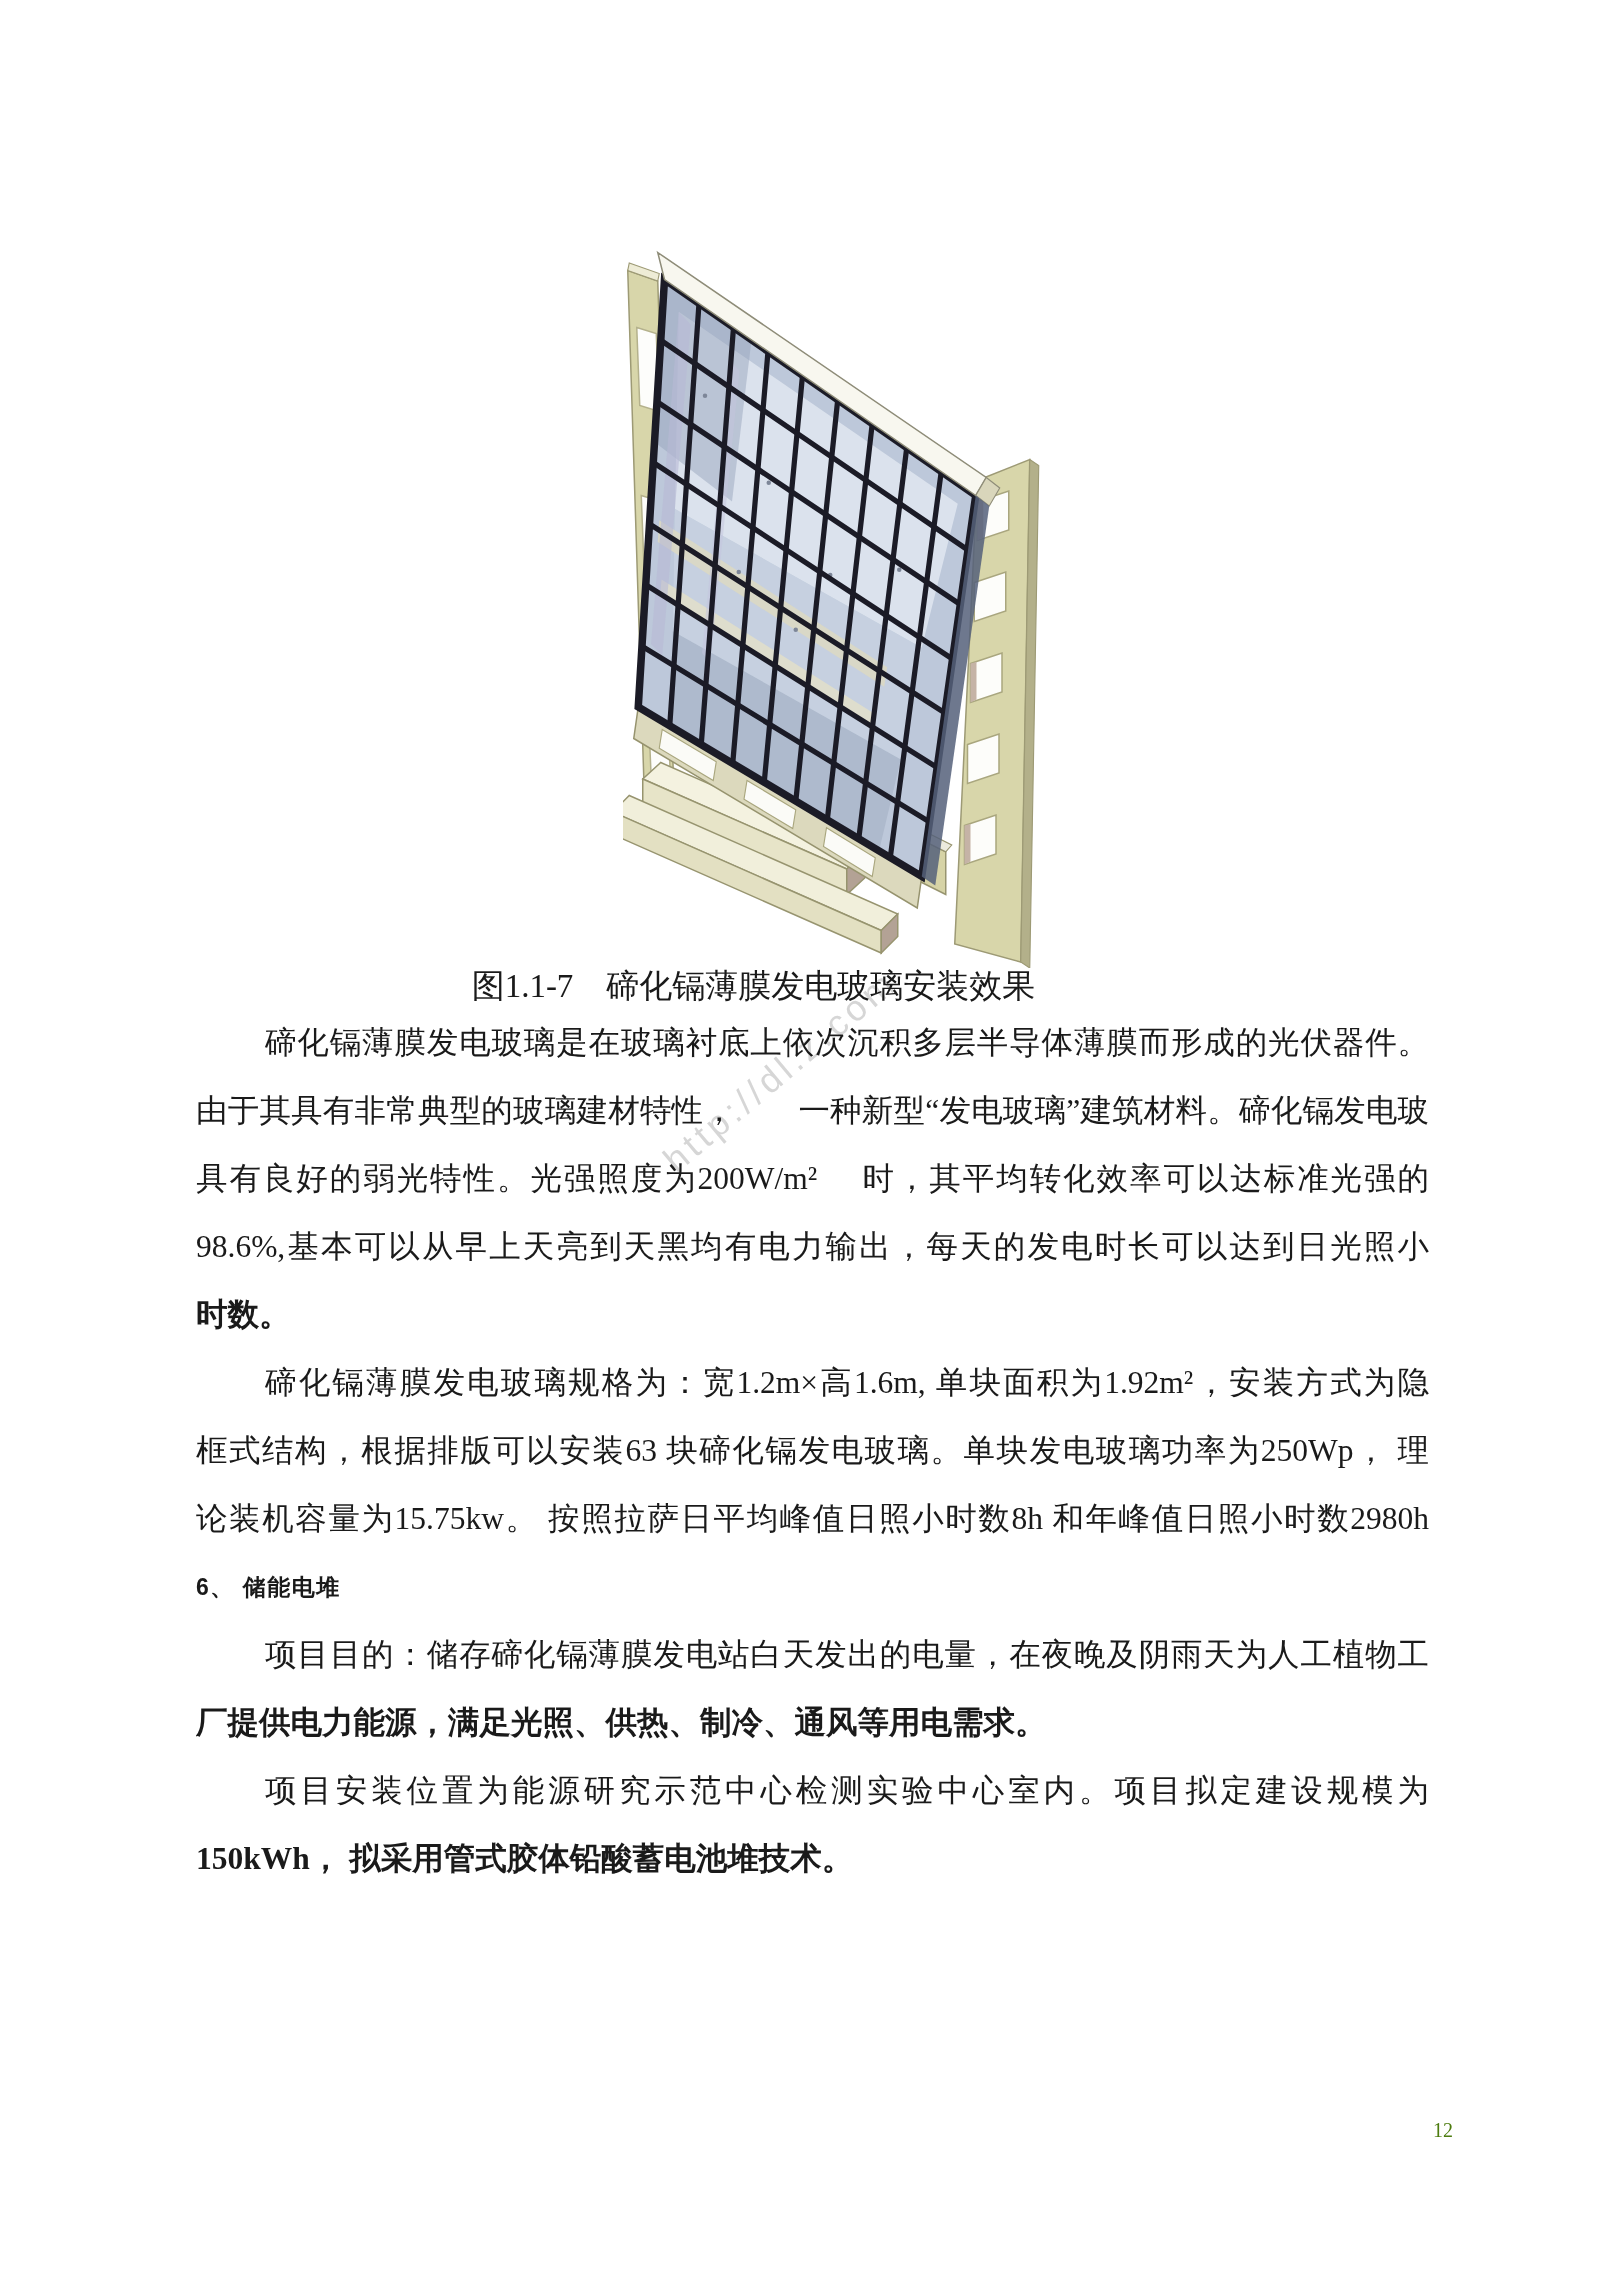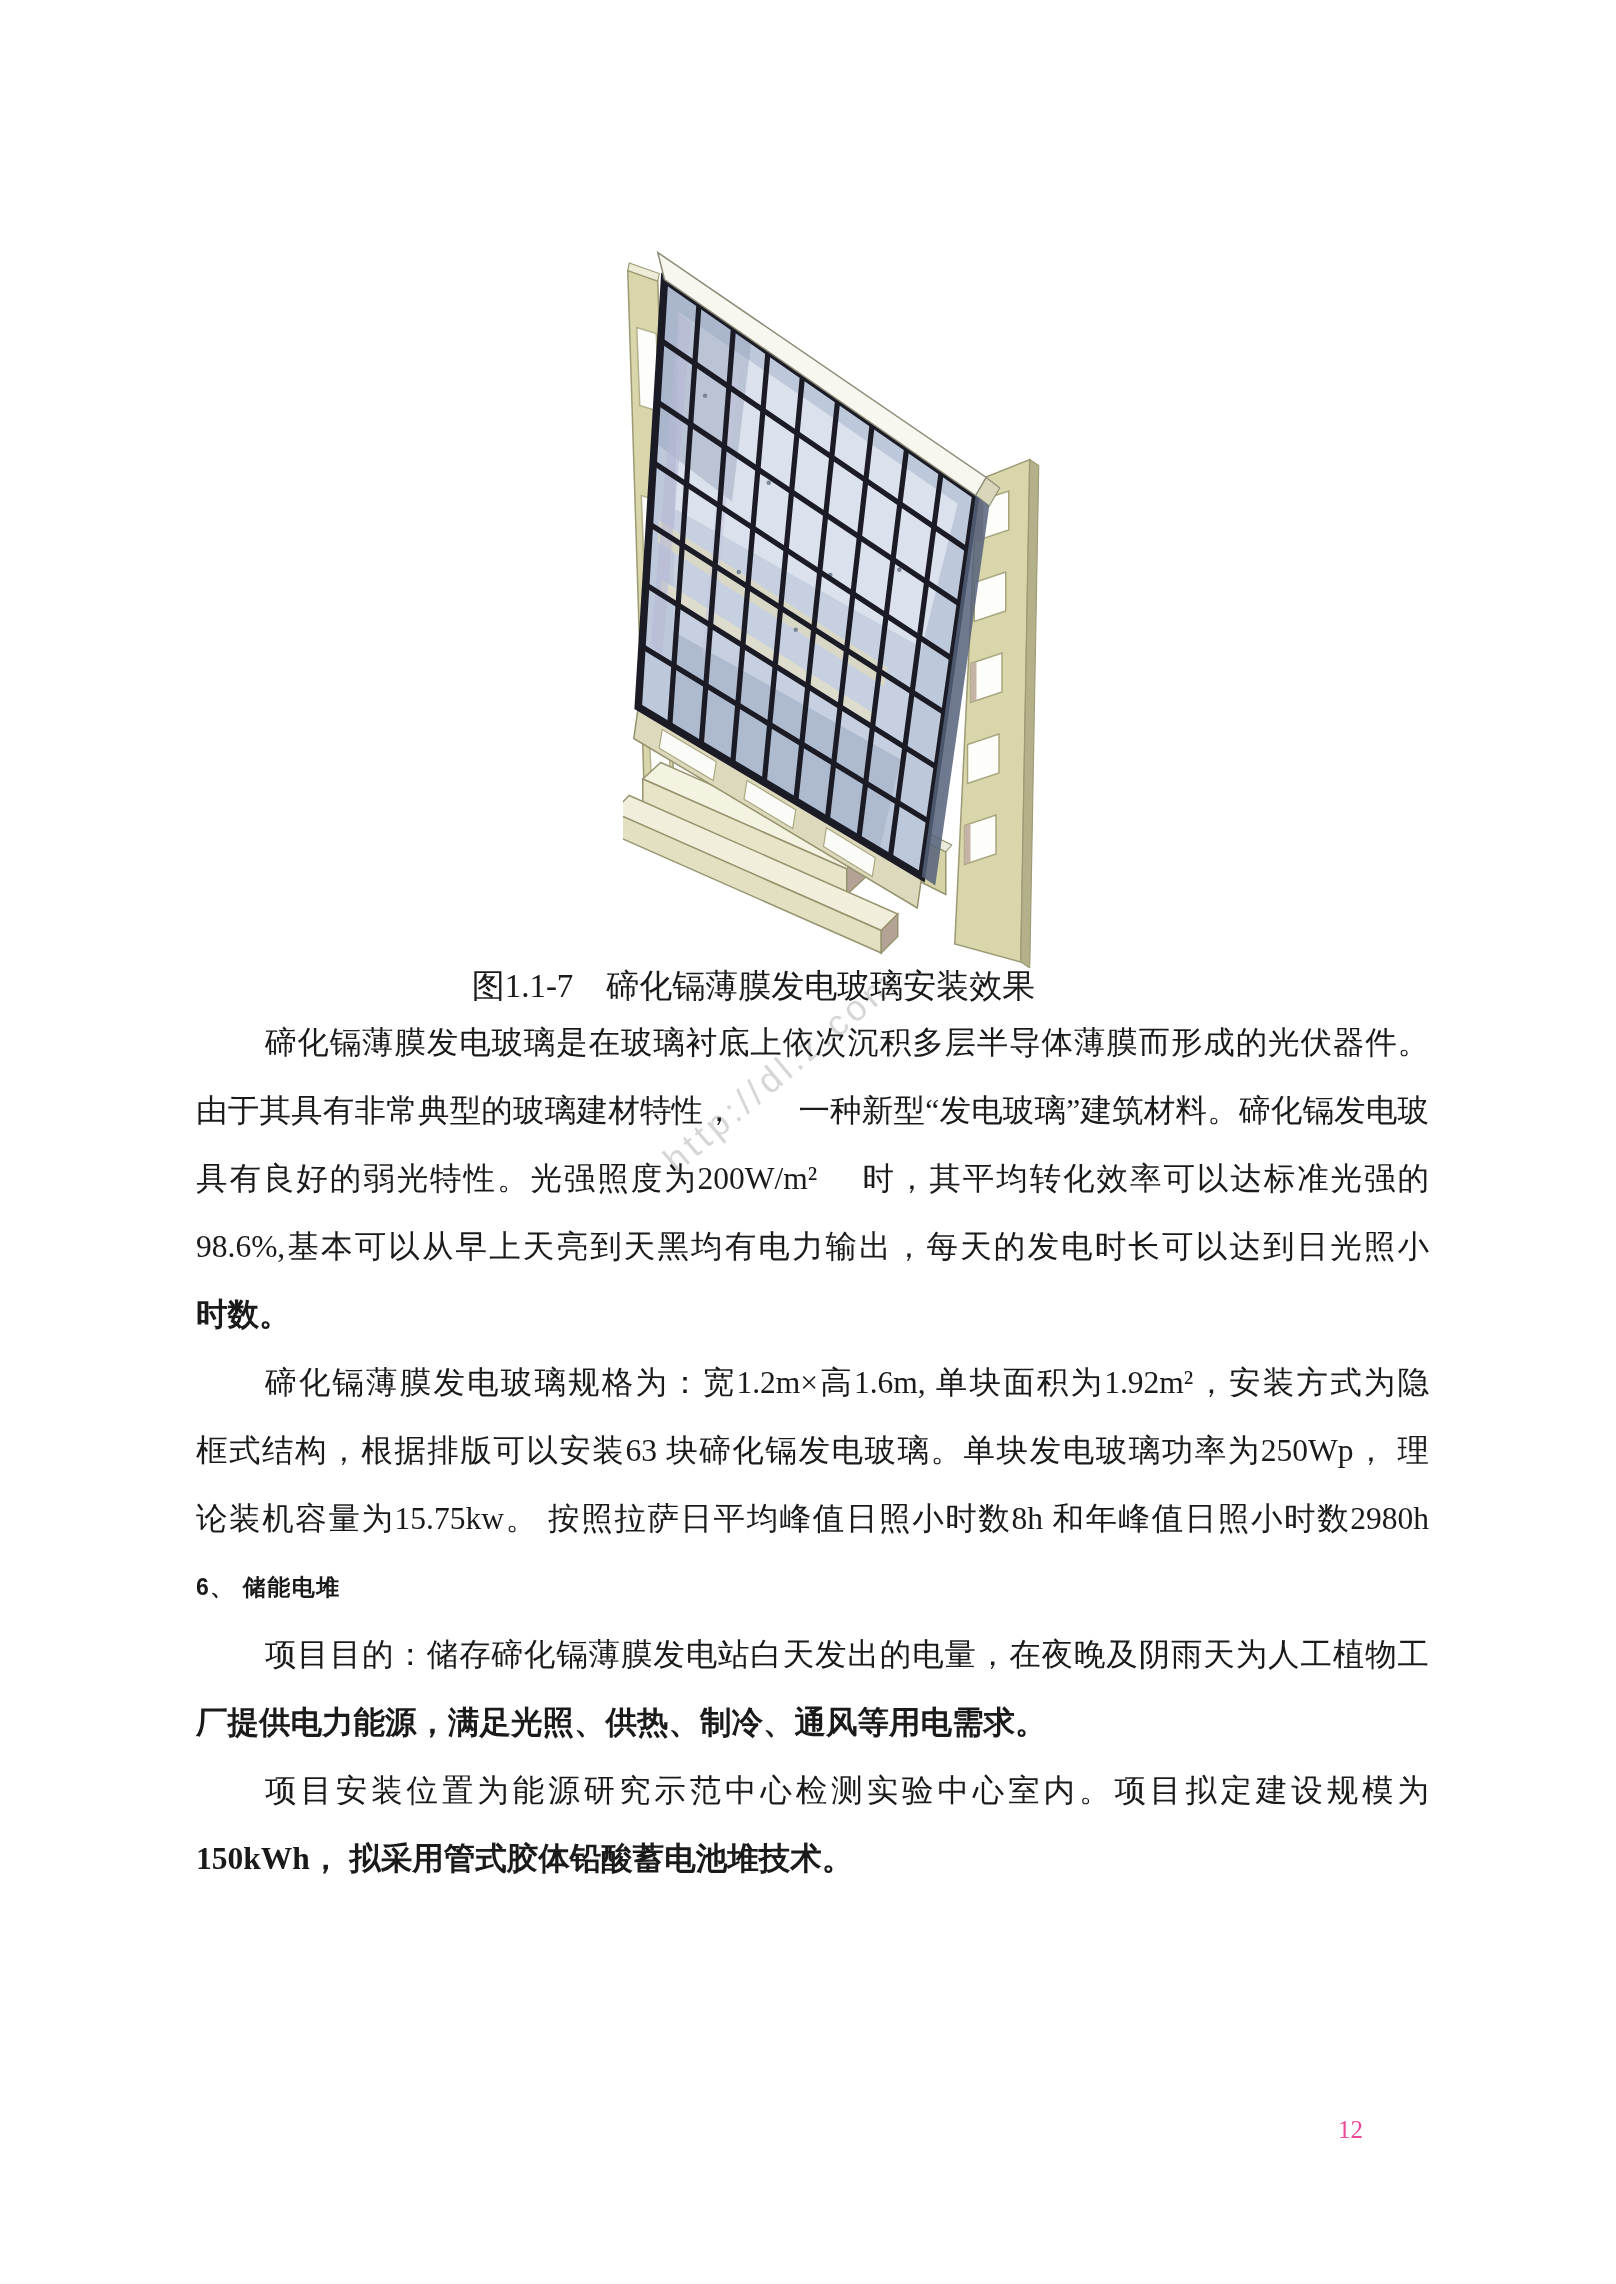--- a/index.html
+++ b/index.html
@@ -45,22 +45,22 @@
   }
   .line.indent{text-indent:69px;}
   .line.last{text-align-last:left;font-weight:bold;}
   .line.heading{
     font-family:"Liberation Sans","DejaVu Sans",sans-serif;
     font-weight:bold;font-size:23px;
     text-align:left;text-align-last:left;
     letter-spacing:1.5px;
   }
   .pagenum{
-    position:absolute;left:1338px;top:2115px;
-    font-size:25px;line-height:30px;color:#ec4899;
+    position:absolute;left:1433px;top:2115px;
+    font-size:20px;line-height:30px;color:#4d7c0f;
     z-index:2;
   }
 </style>
 </head>
 <body>
 
 <div class="page">
 
   <div class="figure-area">
     <svg viewBox="830 330 570 960" xmlns="http://www.w3.org/2000/svg">

